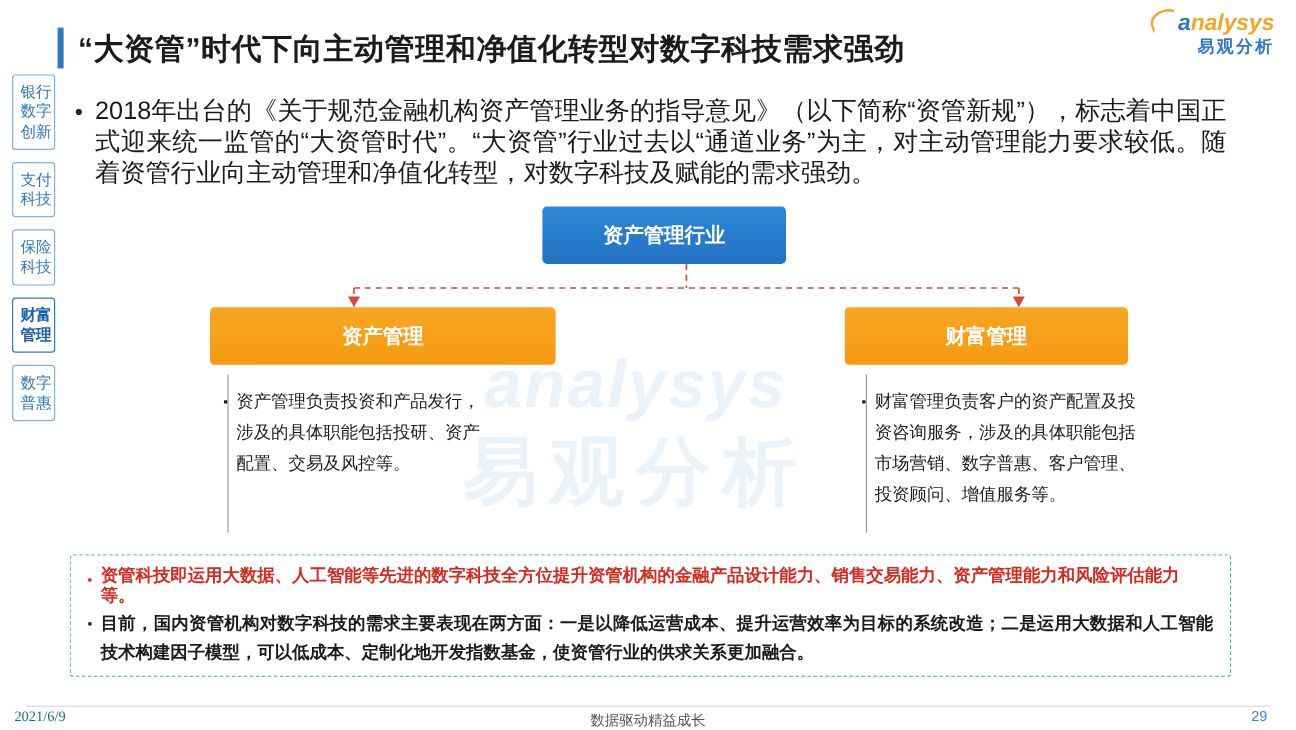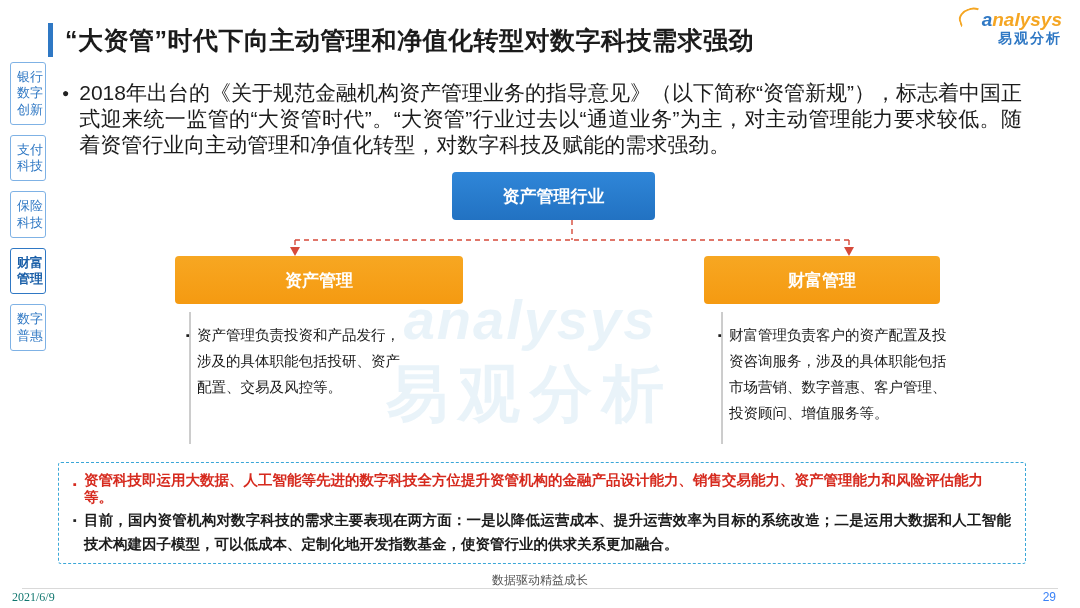--- a/index.html
+++ b/index.html
@@ -195,21 +195,21 @@
     position:absolute;
     left: 22px; top: 588px;
     width: 1036px;
     border-top: 1px solid #d9d9d9;
   }
   .footer-date {
     position:absolute; left: 12px; top: 590px;
     font-size: 12px; color:#0f766e;font-family:Liberation Serif, serif;
   }
   .footer-center {
-    position:absolute; left: 0; top: 572px; width:1080px;
+    position:absolute; left: 0; top: 592px; width:1080px;
     text-align:center; font-size: 12px; color:#555;
   }
   .footer-page {
     position:absolute; right: 24px; top: 590px;
     font-size: 12px; color:#3b82f6;
   }
 </style>
 </head>
 <body>
 

